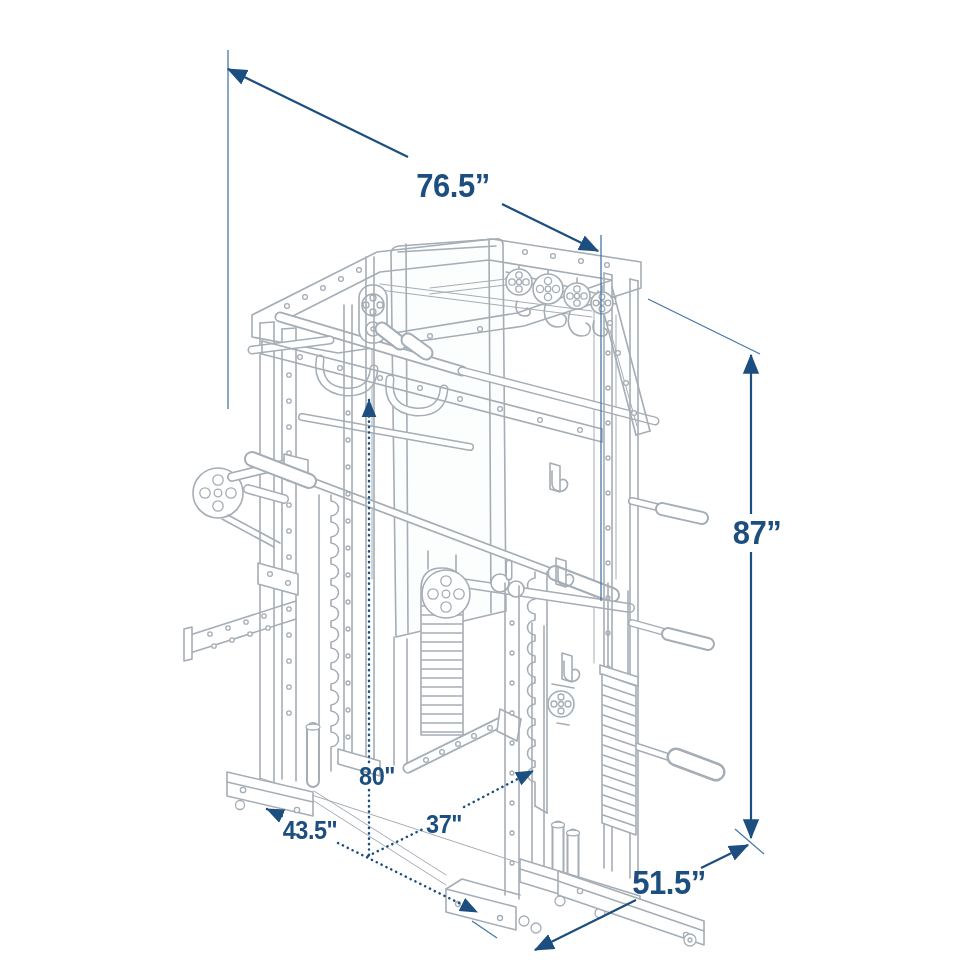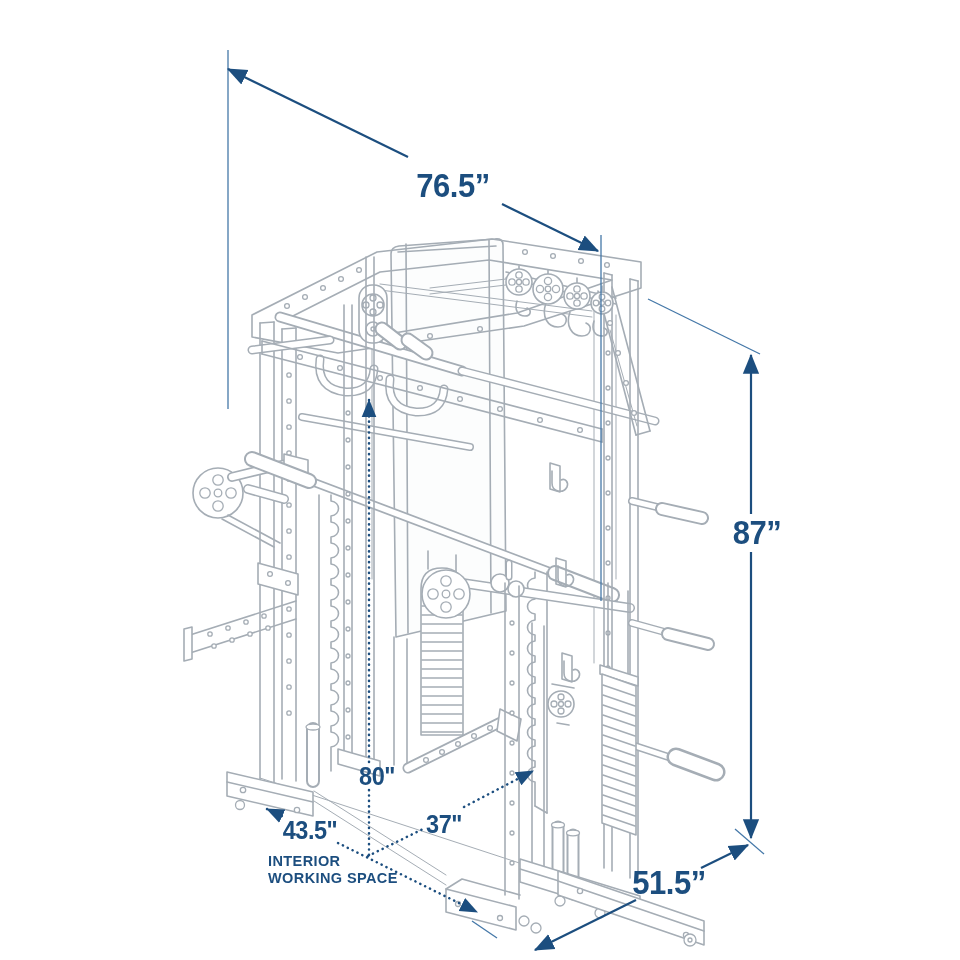--- a/index.html
+++ b/index.html
@@ -475,18 +475,14 @@
   </g>
 </svg>
 
   <div class="dim-label big" style="left:453px;top:163px">76.5”</div>
   <div class="dim-label big" style="left:757px;top:510px">87”</div>
   <div class="dim-label big" style="left:669px;top:860px">51.5”</div>
   <div class="dim-label small" style="left:377px;top:753px">80"</div>
   <div class="dim-label small" style="left:310px;top:807px">43.5"</div>
   <div class="dim-label small" style="left:444px;top:801px">37"</div>
 
-  <div class="caption">
-    <div>INTERIOR</div>
-    <div>WORKING SPACE</div>
-  </div>
 
 </div>
 
 </body></html>

